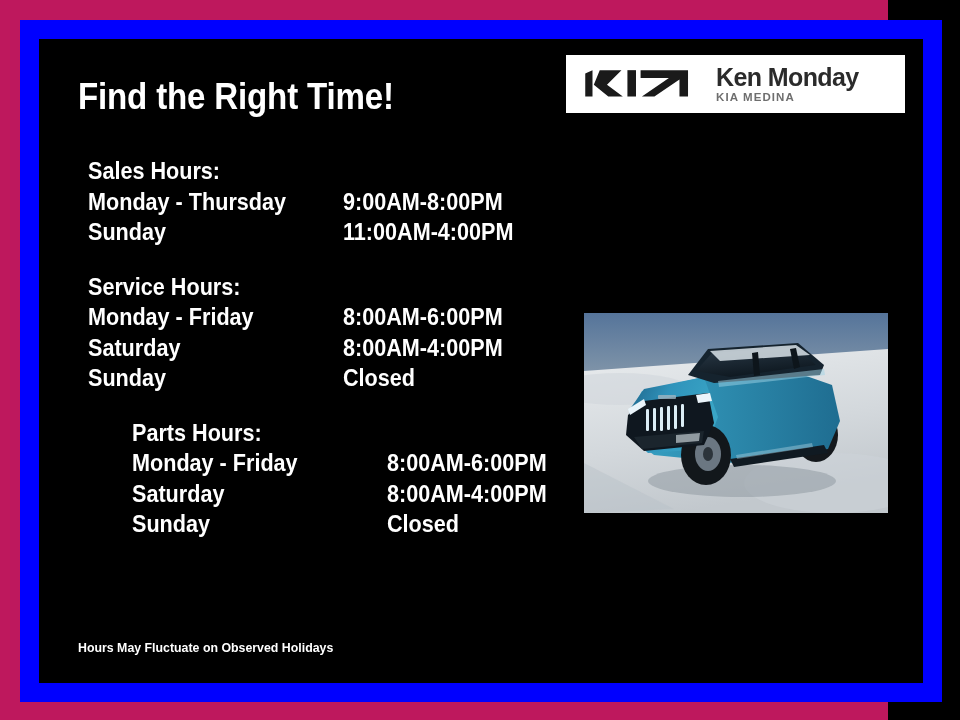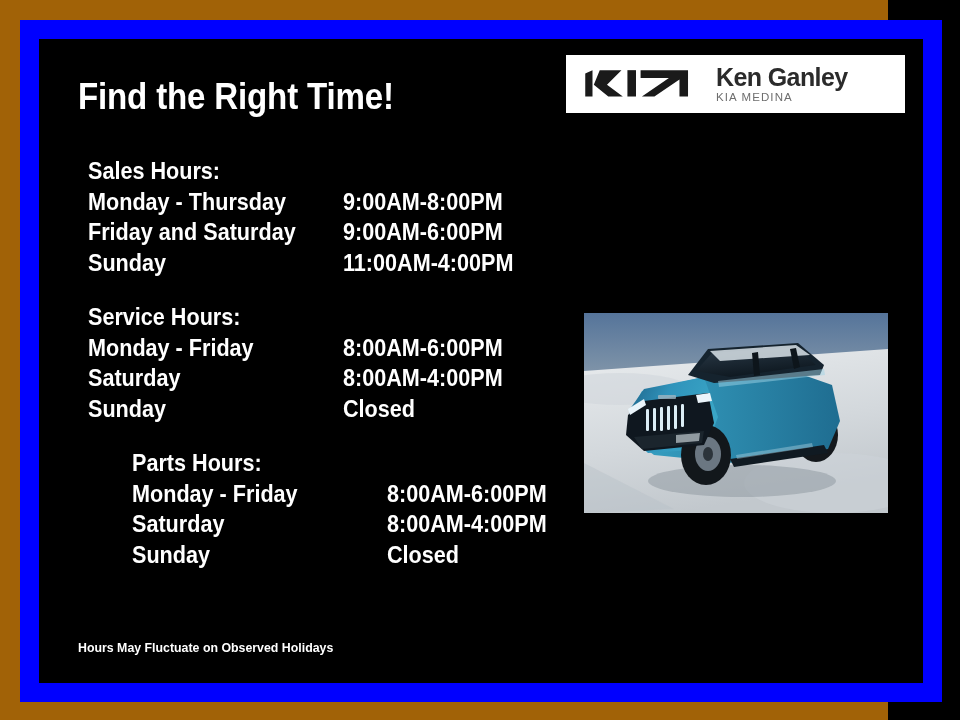--- a/index.html
+++ b/index.html
@@ -13,21 +13,21 @@
     height: 720px;
     overflow: hidden;
     font-family: "Liberation Sans", sans-serif;
   }
 
   
   #slide {
     position: relative;
     width: 888px;
     height: 720px;
-    background: #a16207;
+    background: #be185d;
     box-sizing: border-box;
   }
 
   
   #blue-frame {
     position: absolute;
     left: 20px;
     top: 20px;
     width: 922px;
     height: 682px;
@@ -141,21 +141,21 @@
     color: #2b2b2b;
     font-size: 25px;
     font-weight: bold;
     line-height: 26px;
     letter-spacing: -0.6px;
     white-space: nowrap;
   }
   #dealer-sub {
     color: #6e6e6e;
     font-size: 11.5px;
-    font-weight: normal;
+    font-weight: bold;
     line-height: 14px;
     letter-spacing: 1.1px;
     white-space: nowrap;
   }
 
   
   #vehicle-photo {
     position: absolute;
     left: 584px;
     top: 313px;
@@ -176,35 +176,31 @@
   <div id="page-title">Find the Right Time!</div>
 
   <div id="logo-box">
     <svg id="kia-mark" viewBox="0 0 340 96" aria-hidden="true">
       <path fill="#1a1a1a" d="M44 6 L22 16 L22 86 L44 86 Z"></path>
       <path fill="#1a1a1a" d="M48 6 L114 6 L70 50 L118 86 L74 86 L30 50 Z" transform="translate(18,0)"></path>
       <path fill="#1a1a1a" d="M150 6 L176 6 L176 86 L150 86 Z"></path>
       <path fill="#1a1a1a" d="M190 6 L334 6 L334 86 L308 86 L308 34 L232 86 L194 86 L276 30 L190 30 Z"></path>
     </svg>
     <div id="dealer-name-wrap">
-      <div id="dealer-name">Ken Ganley</div>
+      <div id="dealer-name">Ken Monday</div>
       <div id="dealer-sub">KIA MEDINA</div>
     </div>
   </div>
 
   <div id="hours-block">
       <div class="hours-section">
         <div class="section-heading">Sales Hours:</div>
         <div class="hours-row">
           <div class="row-days">Monday - Thursday</div>
           <div class="row-time">9:00AM-8:00PM</div>
-        </div>
-        <div class="hours-row">
-          <div class="row-days">Friday and Saturday</div>
-          <div class="row-time">9:00AM-6:00PM</div>
         </div>
         <div class="hours-row">
           <div class="row-days">Sunday</div>
           <div class="row-time">11:00AM-4:00PM</div>
         </div>
       </div>
       <div class="hours-section">
         <div class="section-heading">Service Hours:</div>
         <div class="hours-row">
           <div class="row-days">Monday - Friday</div>

